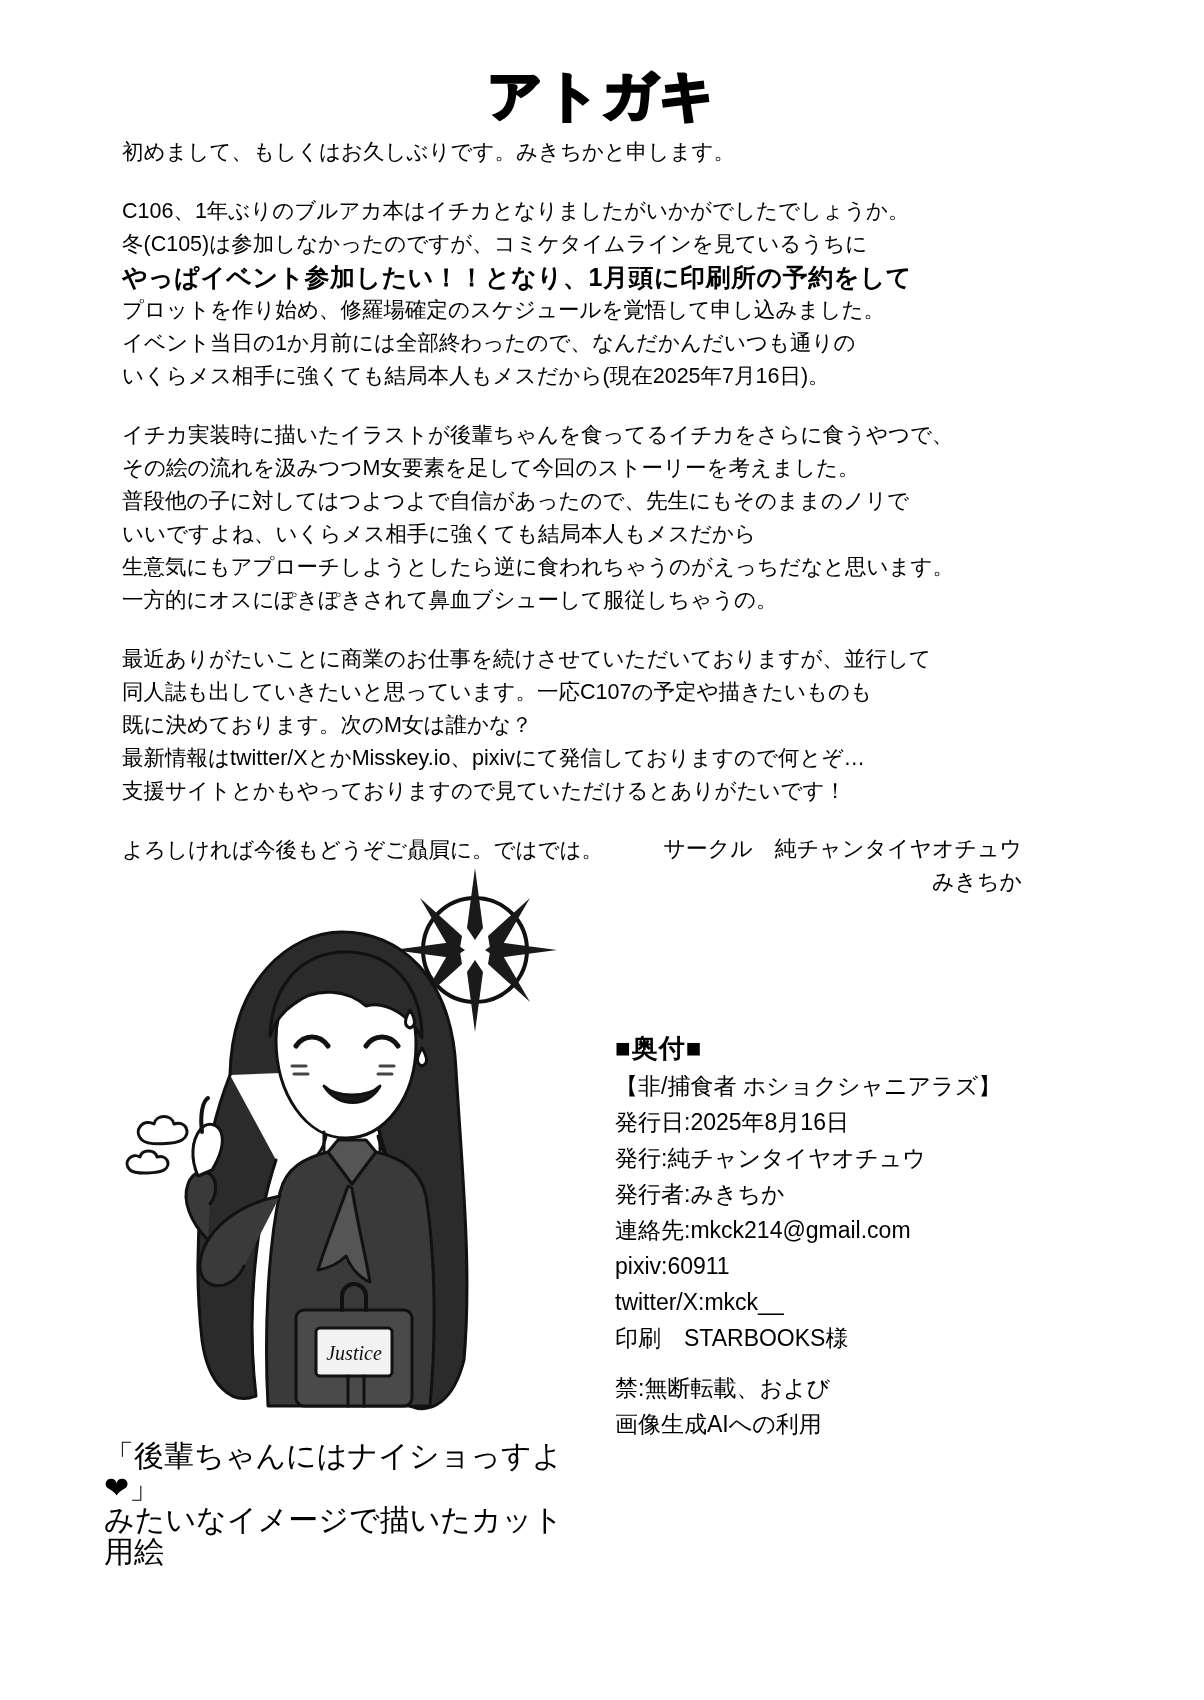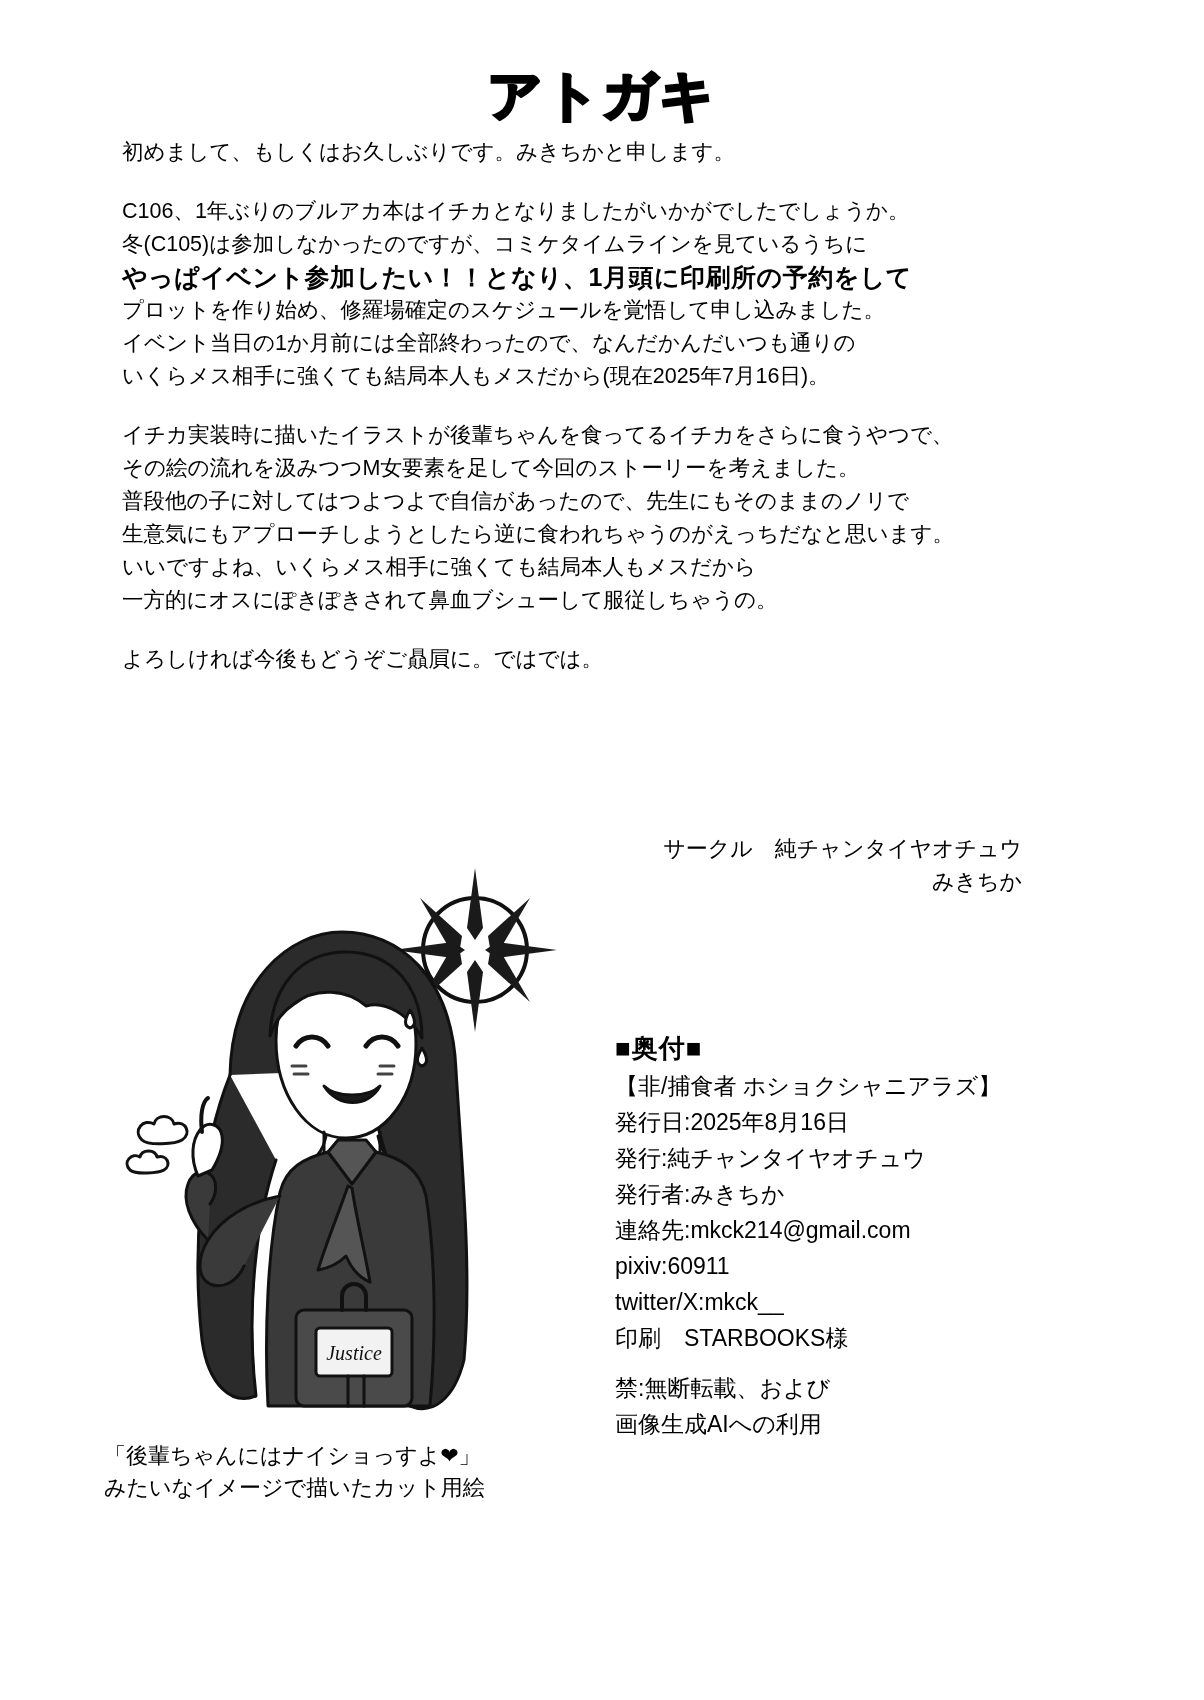--- a/index.html
+++ b/index.html
@@ -93,21 +93,21 @@
     left: 80px;
     top: 840px;
     width: 520px;
     height: 600px;
   }
   .caption {
     position: absolute;
     left: 104px;
     top: 1440px;
     width: 470px;
-    font-size: 22px;
+    font-size: 30px;
     line-height: 32px;
     color: #000;
   }
   .caption .row { display: block; }
   svg { display: block; }
 </style>
 </head>
 <body>
 
 <div class="page">
@@ -126,25 +126,32 @@
       <span class="ln big">やっぱイベント参加したい！！となり、1月頭に印刷所の予約をして</span>
       <span class="ln">プロットを作り始め、修羅場確定のスケジュールを覚悟して申し込みました。</span>
       <span class="ln">イベント当日の1か月前には全部終わったので、なんだかんだいつも通りの</span>
       <span class="ln">いくらメス相手に強くても結局本人もメスだから(現在2025年7月16日)。</span>
     </div>
 
     <div class="para">
       <span class="ln">イチカ実装時に描いたイラストが後輩ちゃんを食ってるイチカをさらに食うやつで、</span>
       <span class="ln">その絵の流れを汲みつつM女要素を足して今回のストーリーを考えました。</span>
       <span class="ln">普段他の子に対してはつよつよで自信があったので、先生にもそのままのノリで</span>
+      <span class="ln">いいですよね、いくらメス相手に強くても結局本人もメスだから</span>
       <span class="ln">生意気にもアプローチしようとしたら逆に食われちゃうのがえっちだなと思います。</span>
-      <span class="ln">いいですよね、いくらメス相手に強くても結局本人もメスだから</span>
       <span class="ln">一方的にオスにぽきぽきされて鼻血ブシューして服従しちゃうの。</span>
     </div>
 
+    <div class="para">
+      <span class="ln">最近ありがたいことに商業のお仕事を続けさせていただいておりますが、並行して</span>
+      <span class="ln">同人誌も出していきたいと思っています。一応C107の予定や描きたいものも</span>
+      <span class="ln">既に決めております。次のM女は誰かな？</span>
+      <span class="ln">最新情報はtwitter/XとかMisskey.io、pixivにて発信しておりますので何とぞ…</span>
+      <span class="ln">支援サイトとかもやっておりますので見ていただけるとありがたいです！</span>
+    </div>
 
     <div class="para">
       <span class="ln">よろしければ今後もどうぞご贔屓に。ではでは。</span>
     </div>
 
   </div>
 
   <div class="signature">
     <div>サークル　純チャンタイヤオチュウ</div>
     <div>みきちか</div>

